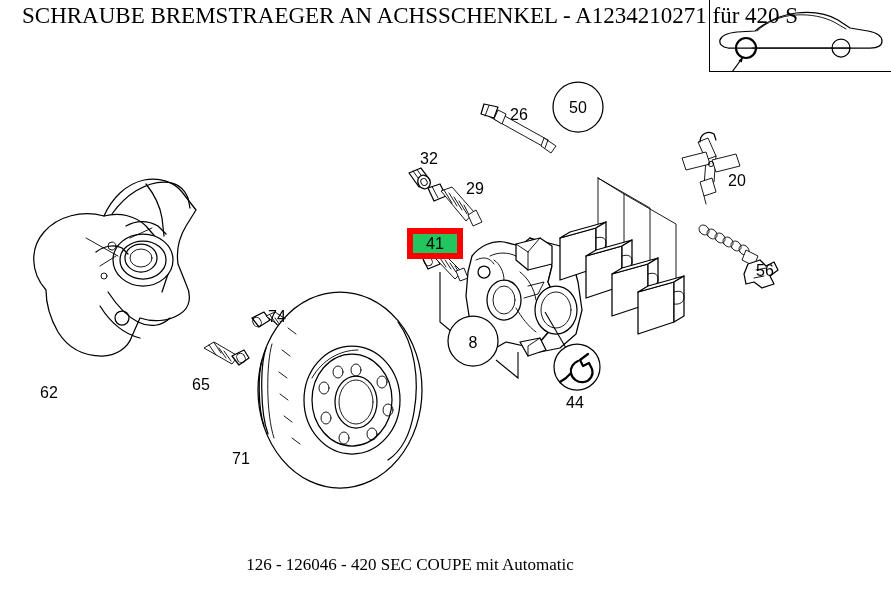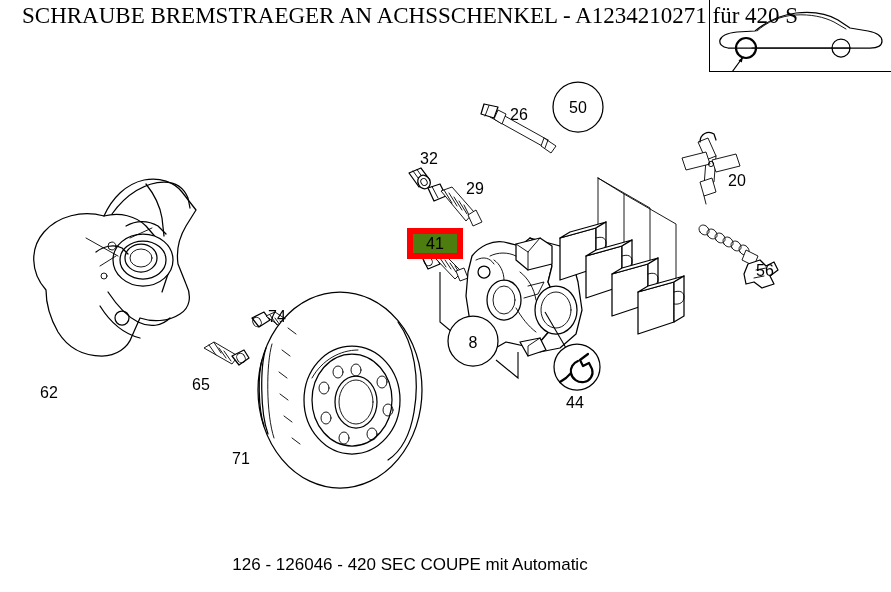--- a/index.html
+++ b/index.html
@@ -32,34 +32,34 @@
     border-left:1.6px solid #000;
     border-bottom:1.6px solid #000;
     box-sizing:border-box;
     background:transparent;
   }
   .footer{
     position:absolute;
     left:0; top:555px;
     width:820px;
     text-align:center;
-    font-family:Liberation Sans, sans-serif;
+    font-family:Liberation Serif, serif;
     font-size:17px;
   }
   .diagram{
     position:absolute;
     left:0; top:60px;
     width:891px; height:500px;
   }
   .hl-box{
     position:absolute;
     left:407px; top:228px;
     width:56px; height:31px;
     border:6px solid #FF0000;
-    background:#4d7c0f;
+    background:#22c55e;
     box-sizing:border-box;
     display:flex;align-items:center;justify-content:center;
     font-family:"Liberation Sans", sans-serif;
     font-size:16px;
     color:#000;
     z-index:40;
   }
   svg{display:block;}
   .ln{fill:none;stroke:#000;stroke-width:1.25;stroke-linejoin:round;stroke-linecap:round;}
   .ln-t{fill:none;stroke:#000;stroke-width:0.9;stroke-linejoin:round;stroke-linecap:round;}

